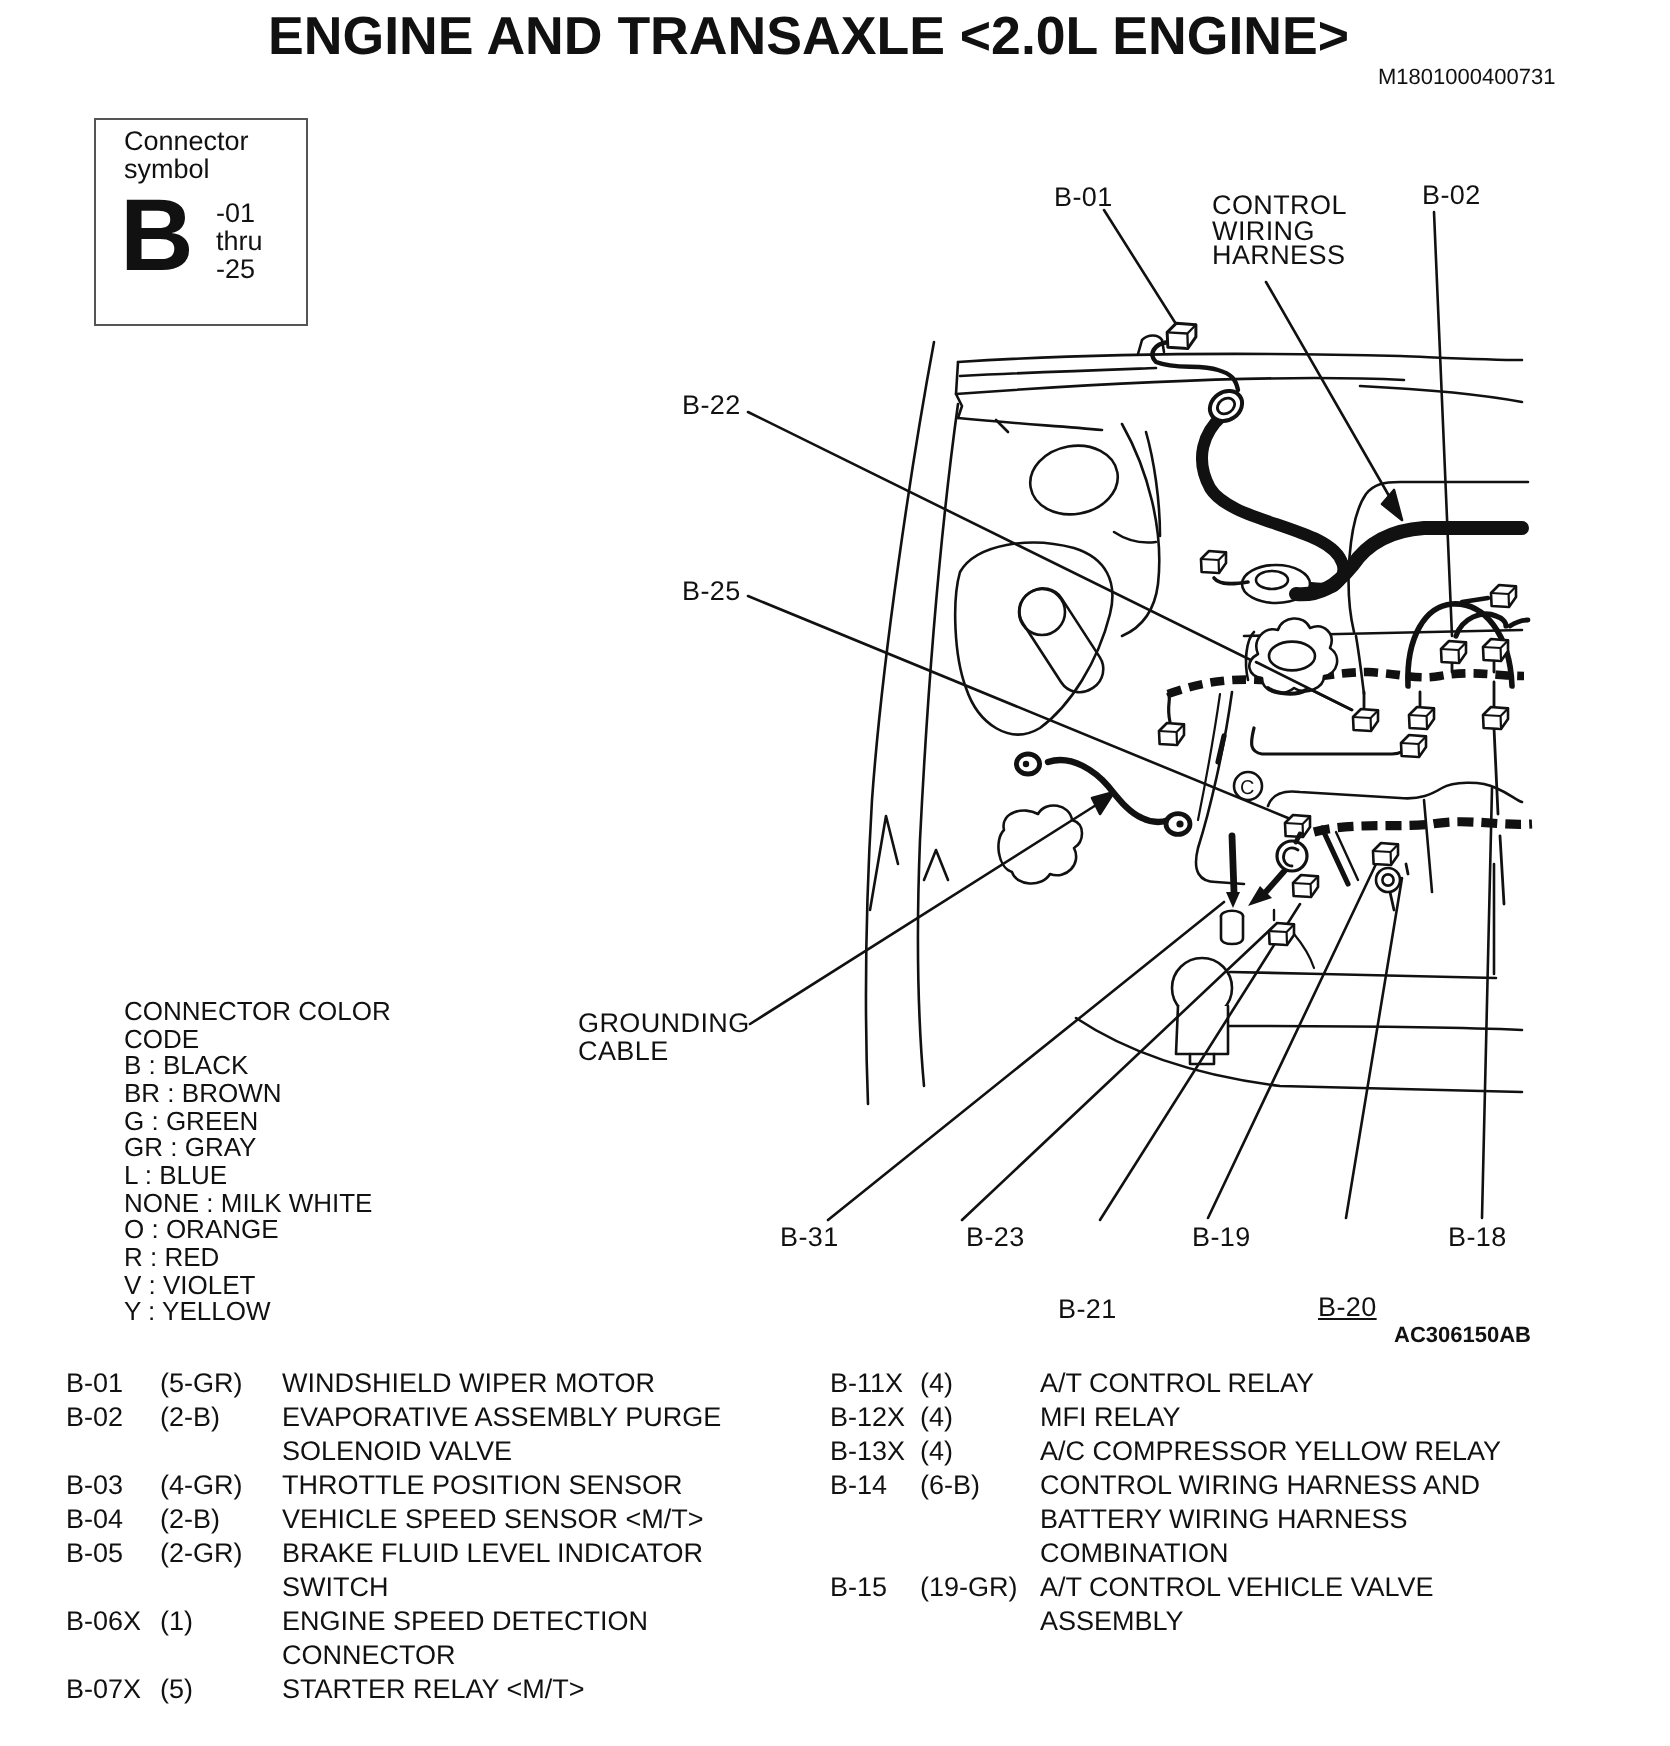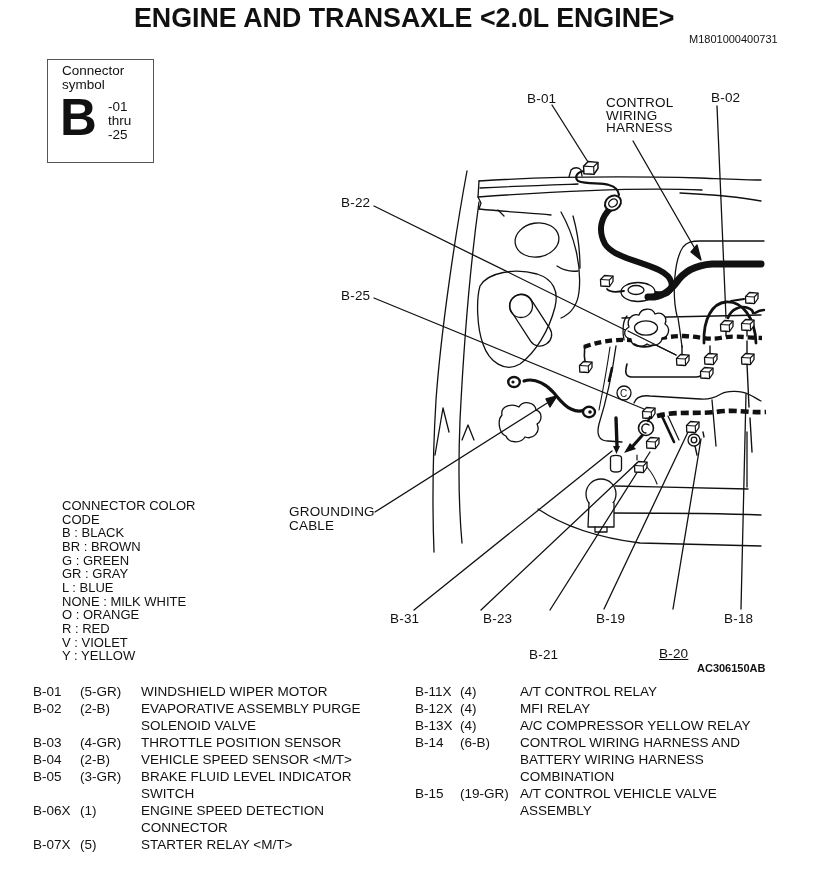--- a/index.html
+++ b/index.html
@@ -66,21 +66,21 @@
       <span style="left:80px">(4-GR)</span>
       <span style="left:141px">THROTTLE POSITION SENSOR</span>
     </div>
 <div class="lrow" style="top:752.9px">
       <span style="left:33px">B-04</span>
       <span style="left:80px">(2-B)</span>
       <span style="left:141px">VEHICLE SPEED SENSOR &lt;M/T&gt;</span>
     </div>
 <div class="lrow" style="top:770.0px">
       <span style="left:33px">B-05</span>
-      <span style="left:80px">(3-GR)</span>
+      <span style="left:80px">(2-GR)</span>
       <span style="left:141px">BRAKE FLUID LEVEL INDICATOR</span>
     </div>
 <div class="lrow" style="top:787.1px">
       <span style="left:33px"></span>
       <span style="left:80px"></span>
       <span style="left:141px">SWITCH</span>
     </div>
 <div class="lrow" style="top:804.2px">
       <span style="left:33px">B-06X</span>
       <span style="left:80px">(1)</span>

